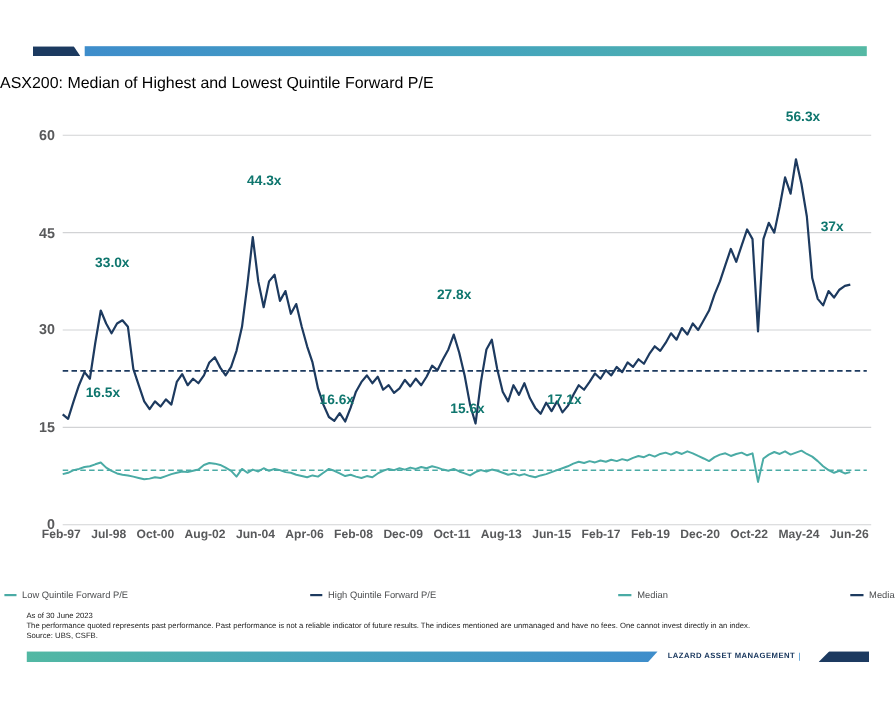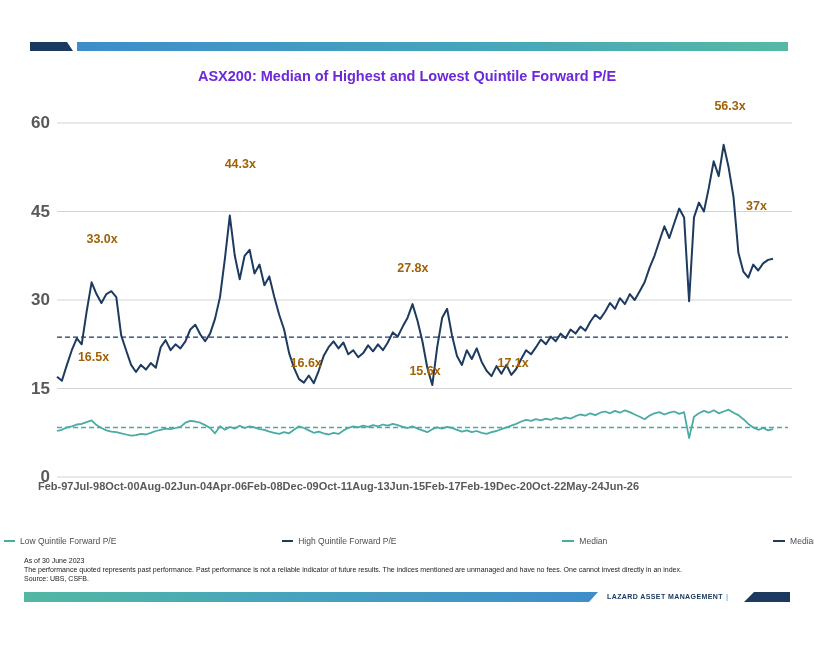--- a/index.html
+++ b/index.html
@@ -10,33 +10,33 @@
   
   .topbar-dark{
     position:absolute;left:30px;top:42px;width:43px;height:9px;background:#1C3A60;
     clip-path:polygon(0 0,calc(100% - 6px) 0,100% 100%,0 100%);
   }
   .topbar-grad{
     position:absolute;left:77px;top:42px;width:711px;height:9px;
     background:linear-gradient(90deg,#3E8DCB 0%,#45A5BC 55%,#55B9A4 100%);
   }
   
-  .title-block{position:absolute;left:0;top:66px;width:100%;text-align:center;color:#6d28d9;font-weight:bold;}
+  .title-block{position:absolute;left:0;top:66px;width:100%;text-align:left;color:#000000;font-weight:normal;}
   .title-line{font-size:14.5px;line-height:20px;}
   
   .y-axis{position:absolute;left:4px;top:123px;width:46px;height:354px;}
-  .y-tick{position:absolute;right:0;width:46px;text-align:right;font-size:17px;font-weight:bold;color:#58595B;height:18px;line-height:18px;}
+  .y-tick{position:absolute;right:0;width:46px;text-align:right;font-size:13px;font-weight:bold;color:#58595B;height:18px;line-height:18px;}
   .plot{position:absolute;left:57px;top:123px;width:735px;height:354px;overflow:visible;}
   .plot svg{overflow:visible;display:block;}
   .annotation{
     position:absolute;transform:translate(-50%,-50%);font-size:12.5px;font-weight:bold;
-    color:#a16207;white-space:nowrap;
+    color:#0f766e;white-space:nowrap;
   }
   .x-axis{
-    position:absolute;left:38px;top:480px;width:752px;display:flex;
+    position:absolute;left:38px;top:480px;width:752px;display:flex;justify-content:space-between;
     font-size:11px;font-weight:bold;color:#58595B;
   }
   .x-label{white-space:nowrap;}
   
   .legend{position:absolute;left:4px;top:536px;width:100%;display:flex;justify-content:space-between;gap:20px;align-items:center;}
   .legend-item{display:flex;align-items:center;gap:5px;font-size:8.5px;color:#4B4D4F;}
   .lg-solid{width:11px;height:2.2px;}
   .lg-dashed{width:12px;height:0;border-top-width:2px;border-top-style:dashed;}
   
   .footnotes{position:absolute;left:24px;top:556px;width:770px;color:#1A1A1A;font-size:7px;line-height:9px;}

